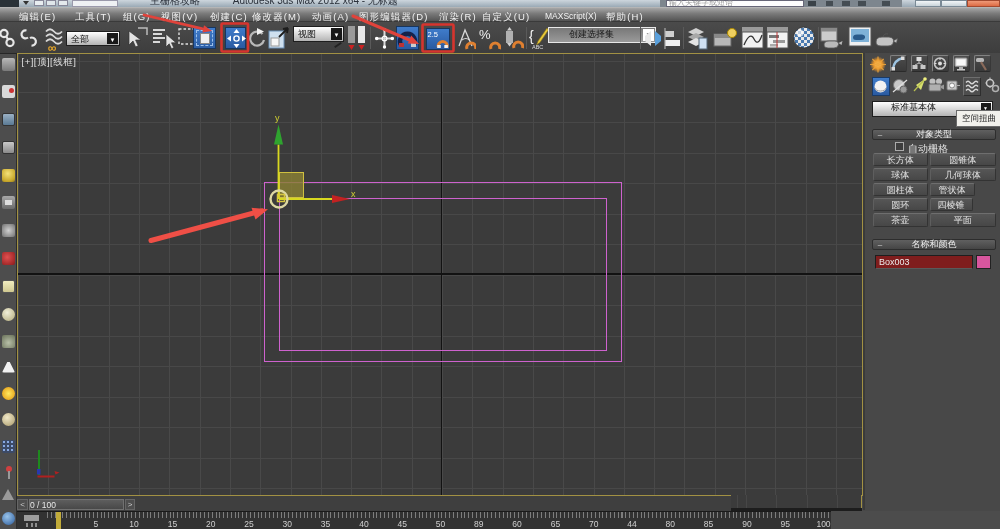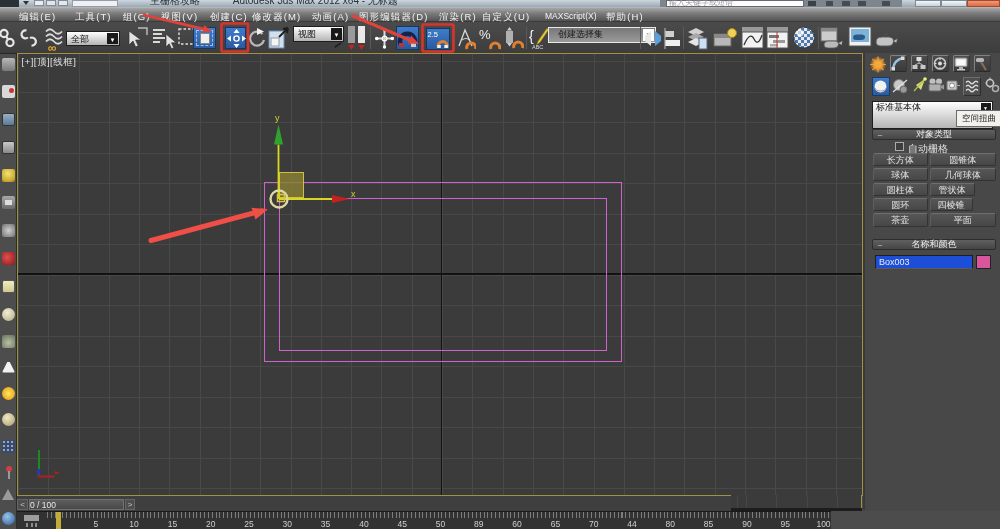--- a/index.html
+++ b/index.html
@@ -194,21 +194,21 @@
  <path d="M10 21 a4.5 4.5 0 1 1 8.4 0" fill="none" stroke="#e08030" stroke-width="3"></path>
 </svg>
 <div class="tbsep" style="left:526px"></div>
 
 <svg class="a" style="left:529px;top:4px" width="20" height="24" viewBox="0 0 20 24">
  <text x="0" y="15" font-size="14" fill="#f2f2f2">{</text>
  <path d="M18 2 L9 15 l-1.5 4 l3.5-2.5 L19.5 4z" fill="#e8c838" stroke="#7a6a20" stroke-width="0.6"></path>
  <text x="3" y="23" font-size="5.5" fill="#ddd">ABC</text>
 </svg>
 
-<div class="a" style="left:548px;top:5.5px;width:108px;height:15.5px;border:1px solid #e8e8e8;background:linear-gradient(#787878,#9a9a9a);font-size:9px;color:#161616;line-height:12.5px;padding-left:9px">创建选择集<span class="ddarrow" style="background:#fff;color:#111">▼</span></div>
+<div class="a" style="left:548px;top:5.5px;width:108px;height:15.5px;border:1px solid #e8e8e8;background:linear-gradient(#787878,#9a9a9a);font-size:9px;color:#161616;line-height:12.5px;padding-left:20px">创建选择集<span class="ddarrow" style="background:#fff;color:#111">▼</span></div>
 <div class="tbsep" style="left:640px"></div>
 
 <svg class="a" style="left:644px;top:5px" width="18" height="23" viewBox="0 0 18 23">
  <path d="M7 4 v15 l-6-5 v-5z" fill="#e8e8e8"></path>
         <path d="M11 4 v15 l6-5 v-5z" fill="#5aa0dc"></path>
 </svg>
 
 <svg class="a" style="left:664px;top:6px" width="18" height="21" viewBox="0 0 18 21">
  <rect x="1" y="3" width="9" height="6" fill="#cfcfcf"></rect>
         <rect x="1" y="12" width="15" height="6" fill="#efefef"></rect>
@@ -467,38 +467,38 @@
         </svg>
 </div>
 <div class="rcat" style="left:120.5px">
  <svg width="15" height="18" viewBox="0 0 15 18">
           <circle cx="5" cy="6" r="3.5" fill="none" stroke="#c8c8c8" stroke-width="1.5"></circle>
           <circle cx="10.5" cy="11.5" r="3" fill="none" stroke="#b0b0b0" stroke-width="1.5"></circle>
           <path d="M5 2 v-1.5 M5 9.5 v1.5 M1.5 6 h-1 M8.5 6 h1" stroke="#c8c8c8"></path>
         </svg>
 </div>
 
-<div class="dd" style="left:7.5px;top:48px;width:120.5px;height:28px;line-height:11px;padding-left:3px">标准基本体<span class="ddarrow" style="width:10px;font-size:5px">▼</span></div>
+<div class="dd" style="left:7.5px;top:48px;width:120.5px;height:16px;line-height:11px;padding-left:18px">标准基本体<span class="ddarrow" style="width:10px;font-size:5px">▼</span></div>
 
 <div class="rhead" style="top:76px"><span class="minus">–</span>对象类型</div>
 <div class="a" style="left:30.5px;top:88.5px;width:9px;height:9px;background:#3e3e3e;border:1px solid #ababab"></div>
 <div class="a" style="left:43.5px;top:88.5px;font-size:10px;color:#e0e0e0">自动栅格</div>
 <div class="rbtn" style="left:8px;top:99.5px">长方体</div>
       <div class="rbtn" style="left:65px;top:99.5px;width:66.5px">圆锥体</div>
 <div class="rbtn" style="left:8px;top:114.7px">球体</div>
       <div class="rbtn" style="left:65px;top:114.7px;width:66.5px">几何球体</div>
 <div class="rbtn" style="left:8px;top:129.9px">圆柱体</div>
       <div class="rbtn" style="left:65px;top:129.9px;width:45px">管状体</div>
 <div class="rbtn" style="left:8px;top:145.1px">圆环</div>
       <div class="rbtn" style="left:65px;top:145.1px;width:43px">四棱锥</div>
 <div class="rbtn" style="left:8px;top:160.3px">茶壶</div>
       <div class="rbtn" style="left:65px;top:160.3px;width:66.5px">平面</div>
 
 <div class="rhead" style="top:186px"><span class="minus">–</span>名称和颜色</div>
-<div class="a" style="left:10.5px;top:202px;width:97.5px;height:13.5px;background:#1d4ed8;border:1px solid #1e1e1e;border-bottom-color:#5a5a5a;color:#ececec;font-size:9px;line-height:12px;padding-left:3px">Box003</div>
+<div class="a" style="left:10.5px;top:202px;width:97.5px;height:13.5px;background:#7f1d1d;border:1px solid #1e1e1e;border-bottom-color:#5a5a5a;color:#ececec;font-size:9px;line-height:12px;padding-left:3px">Box003</div>
 <div class="a" style="left:111.5px;top:202px;width:14.5px;height:13.5px;background:#d8569e;border:1px solid #222"></div>
 
 <div class="a" style="left:91.5px;top:57px;width:46px;height:16.5px;background:#f2f1ec;border:1px solid #6a6a6a;font-size:8.5px;color:#1a1a1a;line-height:15px;text-align:center;white-space:nowrap;overflow:hidden">空间扭曲</div>
     </div>
   <svg id="overlay" class="a" width="1000" height="529" viewBox="0 0 1000 529">
       <rect x="221.5" y="23.5" width="26.5" height="28" fill="none" stroke="#d6352e" stroke-width="2.6" rx="1"></rect>
 <rect x="422.5" y="24.5" width="31" height="27" fill="none" stroke="#d6352e" stroke-width="2.6" rx="1"></rect>
 <path d="M144 15 L204 29.2" stroke="#e0433b" stroke-width="2.8" stroke-linecap="round"></path>
 <path d="M212 31 L202.4 32.6 L204 25.2 Z" fill="#e0433b"></path>
 <path d="M353 16 L409.5 40" stroke="#e0433b" stroke-width="3" stroke-linecap="round"></path>

